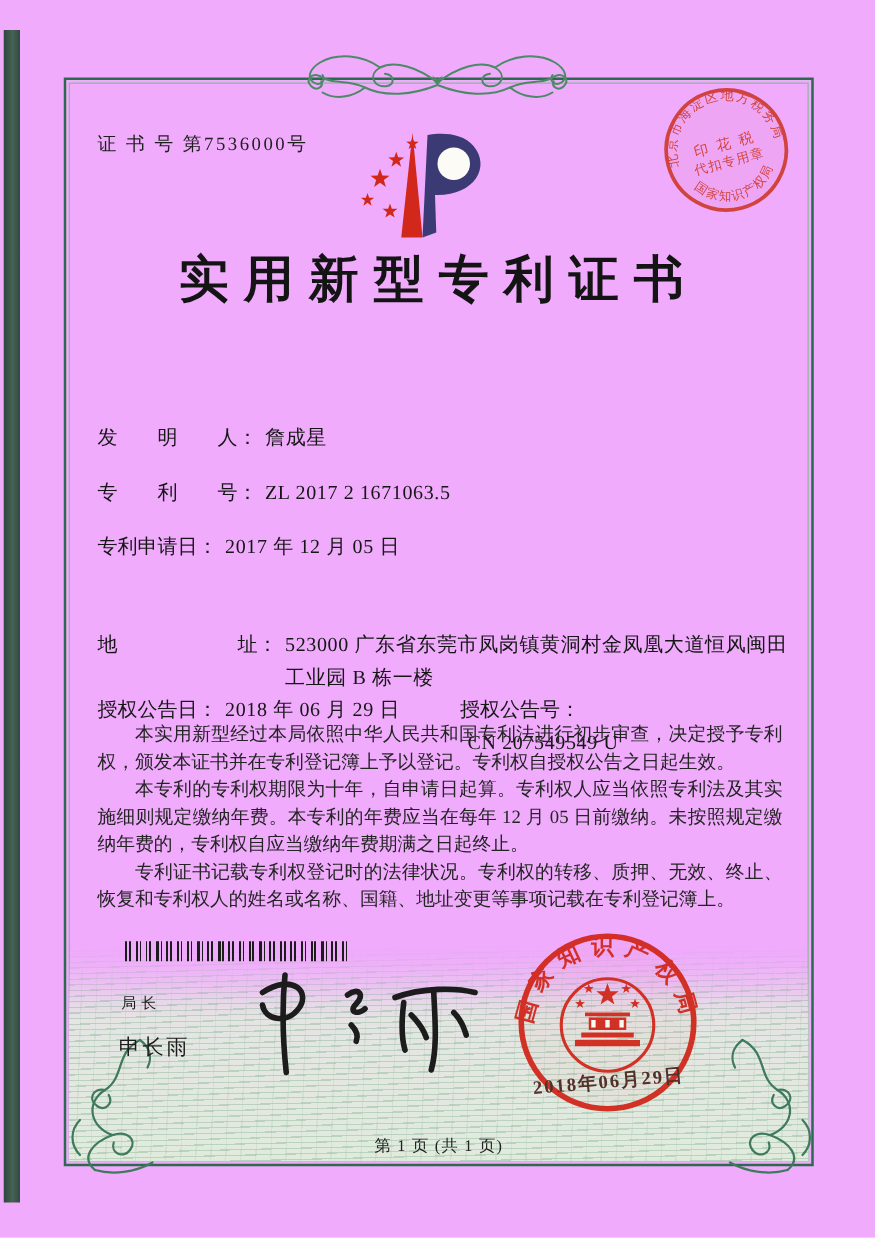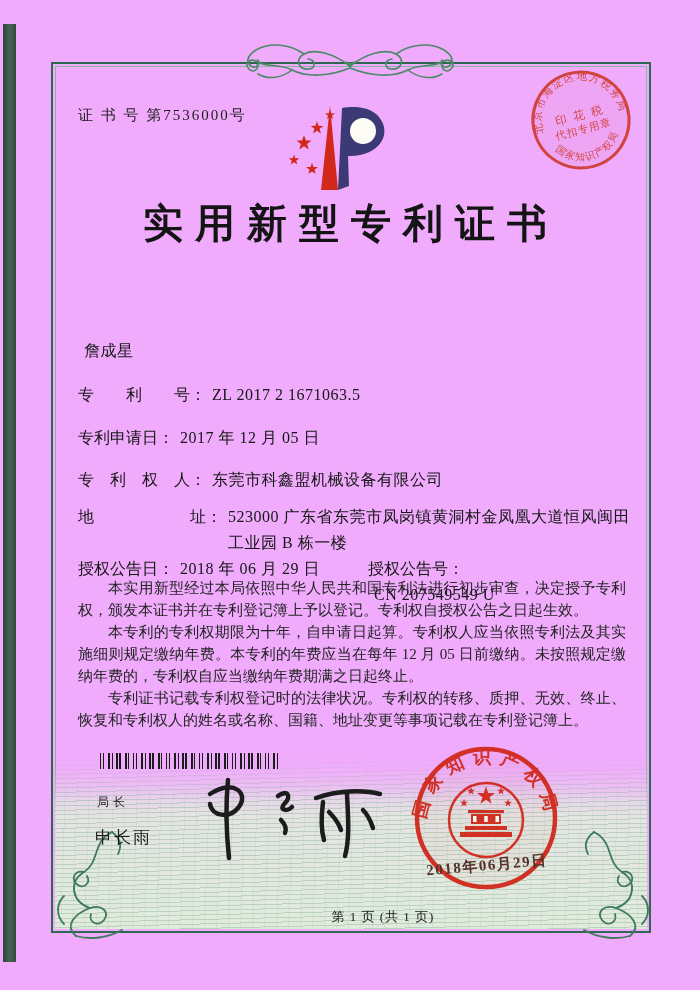--- a/index.html
+++ b/index.html
@@ -61,21 +61,21 @@
   .signer-name{position:absolute;left:95px;top:826px;z-index:4;font-size:17px;
        letter-spacing:2px;color:#1c1c1c;}
   .signature{position:absolute;left:182px;top:766px;z-index:4;}
 
   .main-seal{position:absolute;left:410px;top:742px;z-index:5;opacity:.95;}
   .seal-date{position:absolute;left:402px;top:856px;width:170px;z-index:6;
        text-align:center;font-size:15px;font-weight:bold;letter-spacing:1.5px;
        color:#53312a;transform:rotate(-5deg);}
 
   .footer{position:absolute;left:51px;top:908px;width:600px;z-index:4;
-       text-align:center;font-size:13px;letter-spacing:1px;color:#222;padding-left:32px;}
+       text-align:center;font-size:13px;letter-spacing:1px;color:#222;}
 </style>
 </head>
 <body>
 
 <div class="page">
 
   <div class="binding-strip"></div>
 
   <div class="frame">
     <div class="frame-inner"></div>
@@ -156,33 +156,30 @@
         <textPath href="#taxBot" startOffset="50%" text-anchor="middle">国家知识产权局</textPath>
       </text>
       <text x="0" y="-1" text-anchor="middle" font-size="11.5" fill="#cf3b2f" letter-spacing="2">印 花 税</text>
       <text x="0" y="13" text-anchor="middle" font-size="10.5" fill="#cf3b2f" letter-spacing="1">代扣专用章</text>
     </g>
   </svg>
 
   <div class="title">实用新型专利证书</div>
 
   <div class="field-row row-2">
+    <span class="lab">发　　明　　人：</span>
     <span class="val">詹成星</span>
   </div>
   <div class="field-row row-3">
     <span class="lab">专　　利　　号：</span>
     <span class="val">ZL 2017 2 1671063.5</span>
   </div>
   <div class="field-row row-4">
     <span class="lab">专利申请日：</span>
     <span class="val">2017 年 12 月 05 日</span>
-  </div>
-  <div class="field-row row-5">
-    <span class="lab">专　利　权　人：</span>
-    <span class="val">东莞市科鑫盟机械设备有限公司</span>
   </div>
   <div class="field-row row-6">
     <span class="lab">地　　　　　　址：</span>
     <span class="val">523000 广东省东莞市凤岗镇黄洞村金凤凰大道恒风闽田工业园 B 栋一楼</span>
   </div>
   <div class="field-row row-7a">
     <span class="lab">授权公告日：</span>
     <span class="val">2018 年 06 月 29 日</span>
   </div>
   <div class="field-row row-7b">

